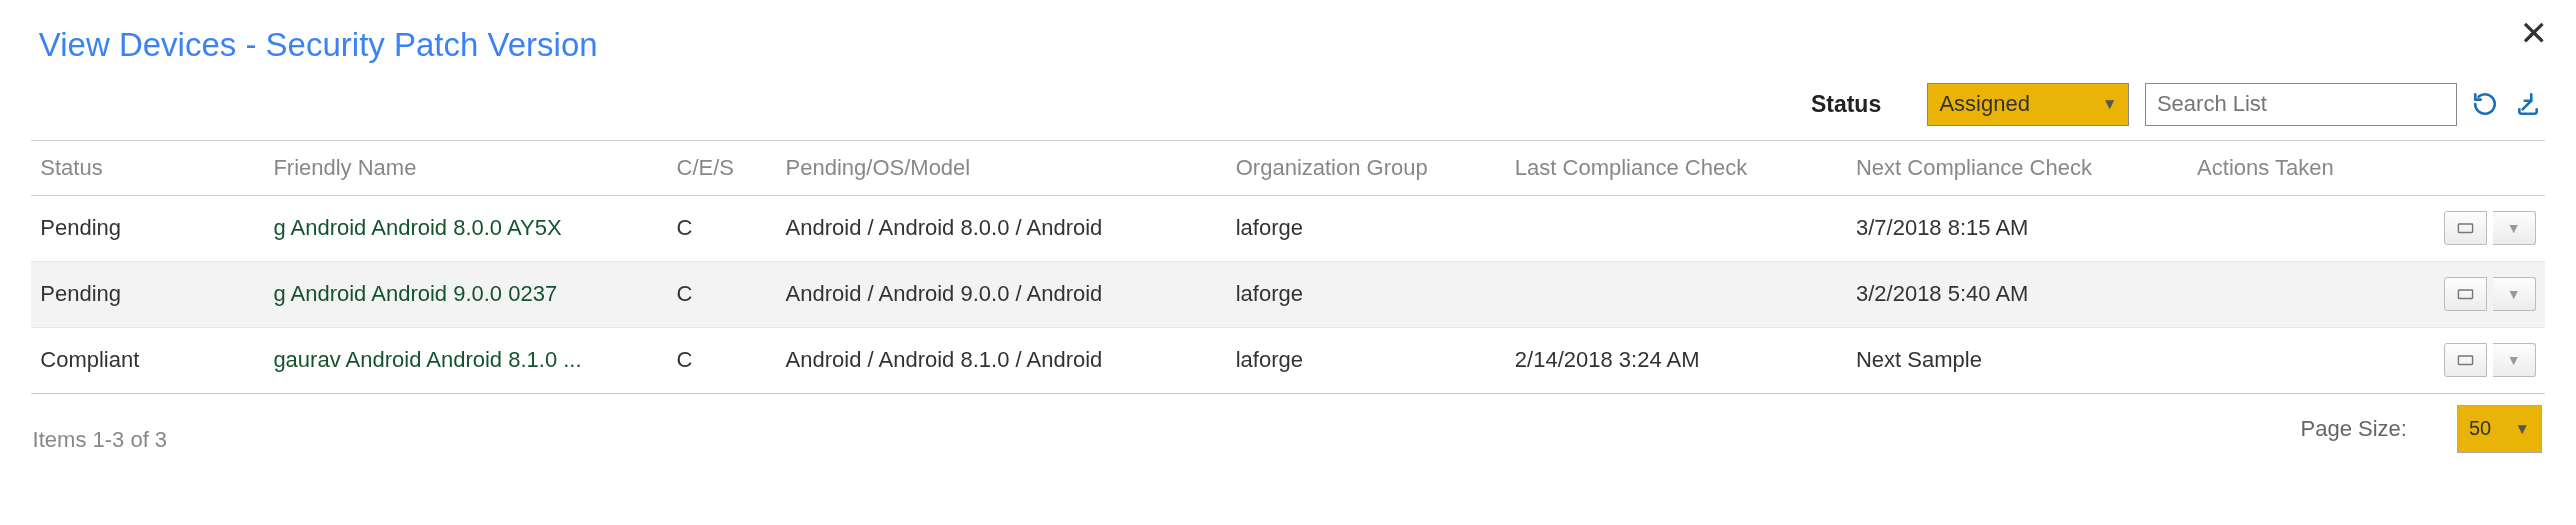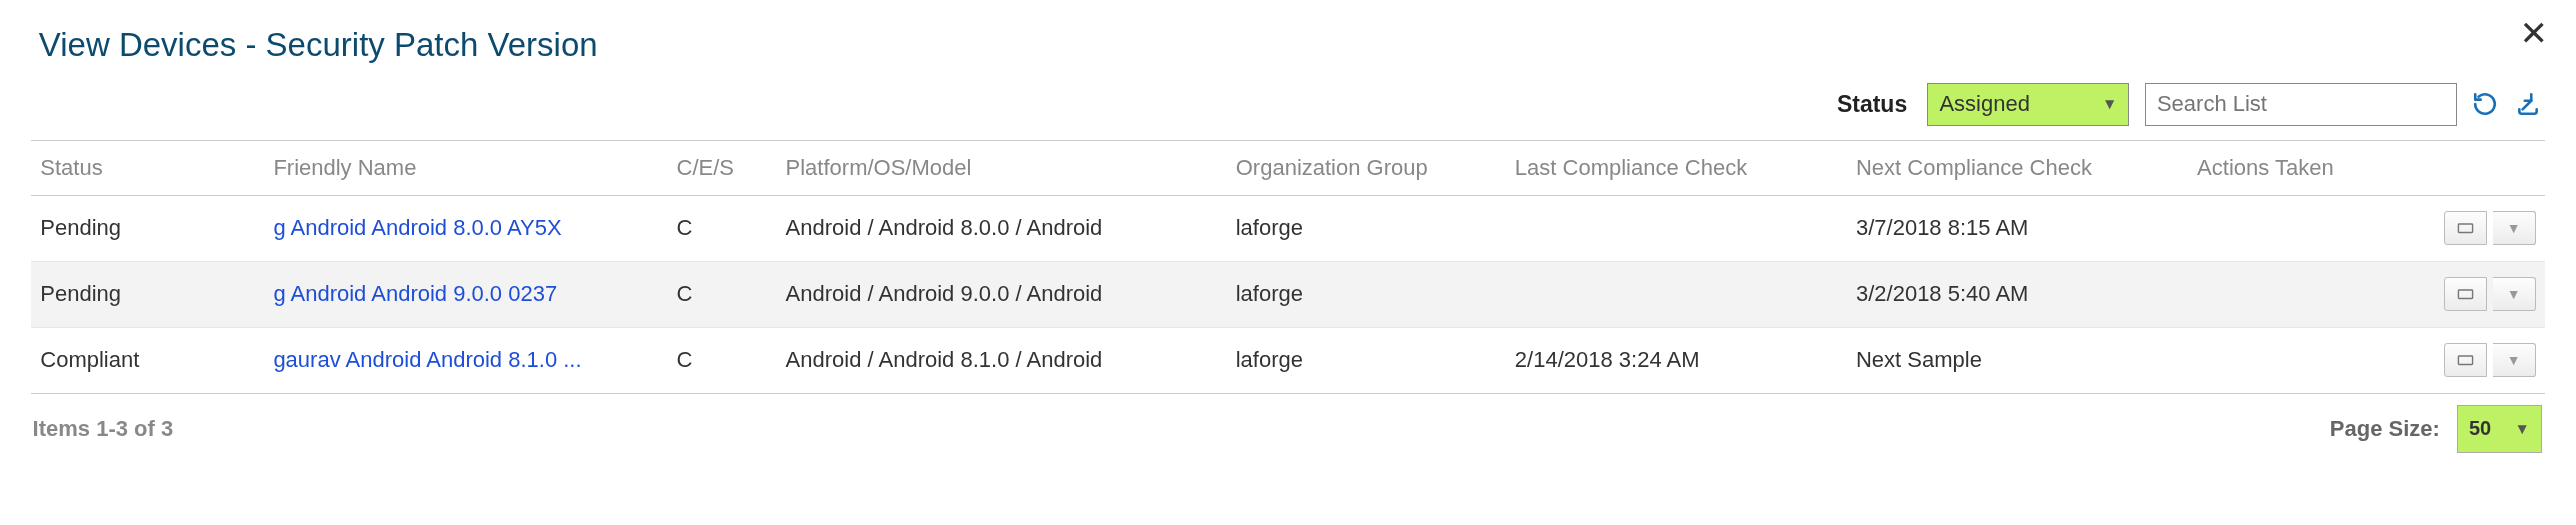--- a/index.html
+++ b/index.html
@@ -24,21 +24,21 @@
     right: 28px;
     font-size: 34px;
     line-height: 1;
     color: #333;
     cursor: pointer;
     font-weight: 300;
   }
   .title {
     font-size: 33px;
     font-weight: 400;
-    color: #0c4a6e;
+    color: #3b82f6;
     margin: 3.1px 0 18.6px 7.8px;
   }
   .controls-row {
     display: flex;
     justify-content: flex-end;
     align-items: center;
     gap: 15.5px;
     padding-right: 3.1px;
     margin-bottom: 14px;
   }
@@ -51,22 +51,23 @@
   .select {
     display: flex;
     align-items: center;
     justify-content: space-between;
     border: 1.6px solid #888;
     height: 43px;
     min-width: 202px;
     padding: 8px 11px;
     font-size: 22px;
     color: #333;
-    background: #bef264;
-    cursor: pointer;
+    background: #eab308;
+    cursor: pointer;
+    margin-left: 26px;
   }
   .select .caret {
     font-size: 15.5px;
     color: #555;
   }
   .search {
     border: 1.6px solid #888;
     height: 43px;
     min-width: 279px;
     padding: 16px 11px;
@@ -105,21 +106,21 @@
     background: #f3f3f3;
   }
   .table tbody tr {
     border-bottom: 0.8px solid #e6e6e6;
     margin-top: 28px;
   }
   .table tbody tr:last-child {
     border-bottom: 1.6px solid #ccc;
   }
   .link {
-    color: #1d4ed8;
+    color: #14532d;
     cursor: pointer;
   }
   .action-cell {
     text-align: right;
     white-space: nowrap;
   }
   .action-btn {
     display: inline-flex;
     align-items: center;
     justify-content: center;
@@ -139,31 +140,30 @@
     border-top-left-radius: 3.1px;
     border-bottom-left-radius: 3.1px;
   }
   .action-group .action-btn:last-child {
     border-top-right-radius: 3.1px;
     border-bottom-right-radius: 3.1px;
   }
   .footer-row {
     display: flex;
     justify-content: space-between;
-    align-items: center;
+    align-items: flex-end;
     margin-top: 11px;
     font-size: 22px;
     color: #888;
     padding: 0 3.1px 0 1.6px;
-    font-weight: bold;
   }
   .page-size {
     display: flex;
     align-items: center;
-    gap: 17px;
+    gap: 24px;
     color: #666;
   }
   .page-size .select {
     min-width: 85px;
     height: 48px;
     font-size: 20px;
     border: 1.6px solid #aaa;
   }
   .col-status { width: 233px; }
   .col-name   { width: 403px; }
@@ -205,21 +205,21 @@
       </svg>
     </span>
   </div>
 
   <table class="table">
     <thead>
       <tr>
         <th class="col-status">Status</th>
         <th class="col-name">Friendly Name</th>
         <th class="col-ces">C/E/S</th>
-        <th class="col-plat">Platform/OS/Model</th>
+        <th class="col-plat">Pending/OS/Model</th>
         <th class="col-org">Organization Group</th>
         <th class="col-last">Last Compliance Check</th>
         <th class="col-next">Next Compliance Check</th>
         <th class="col-act">Actions Taken</th>
         <th class="col-btn"></th>
       </tr>
     </thead>
     <tbody>
       <tr>
         <td>Pending</td>

